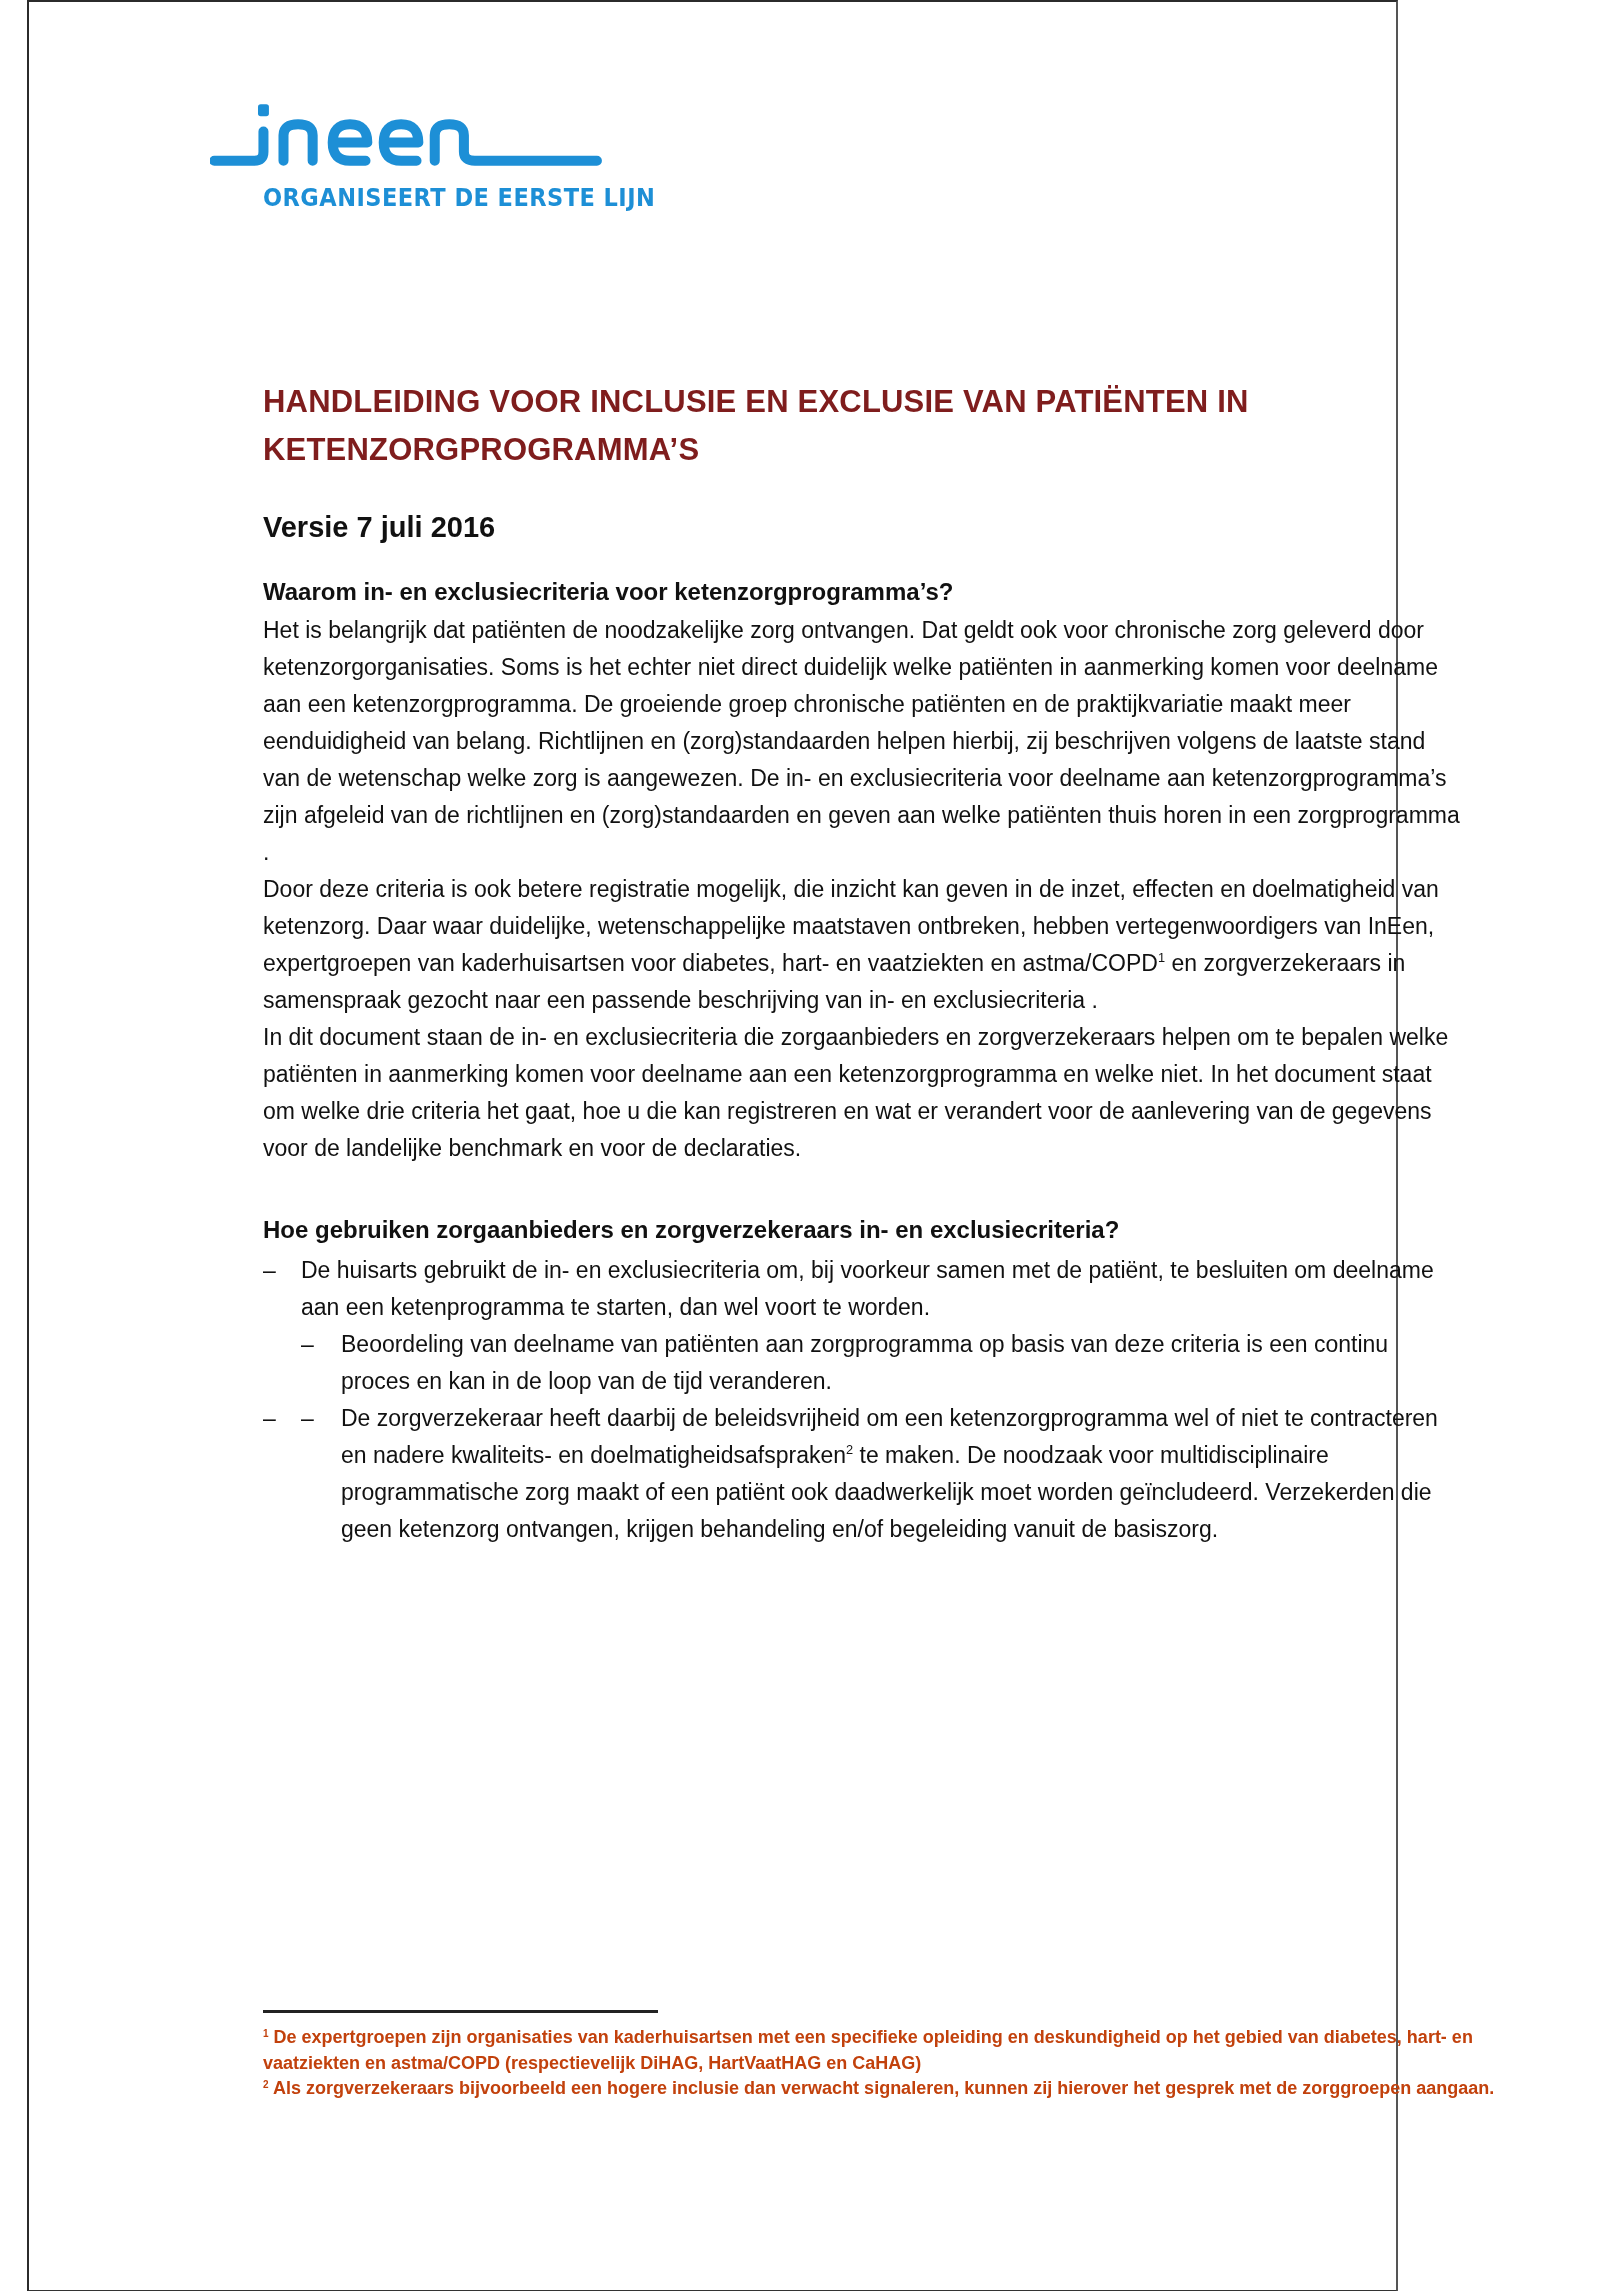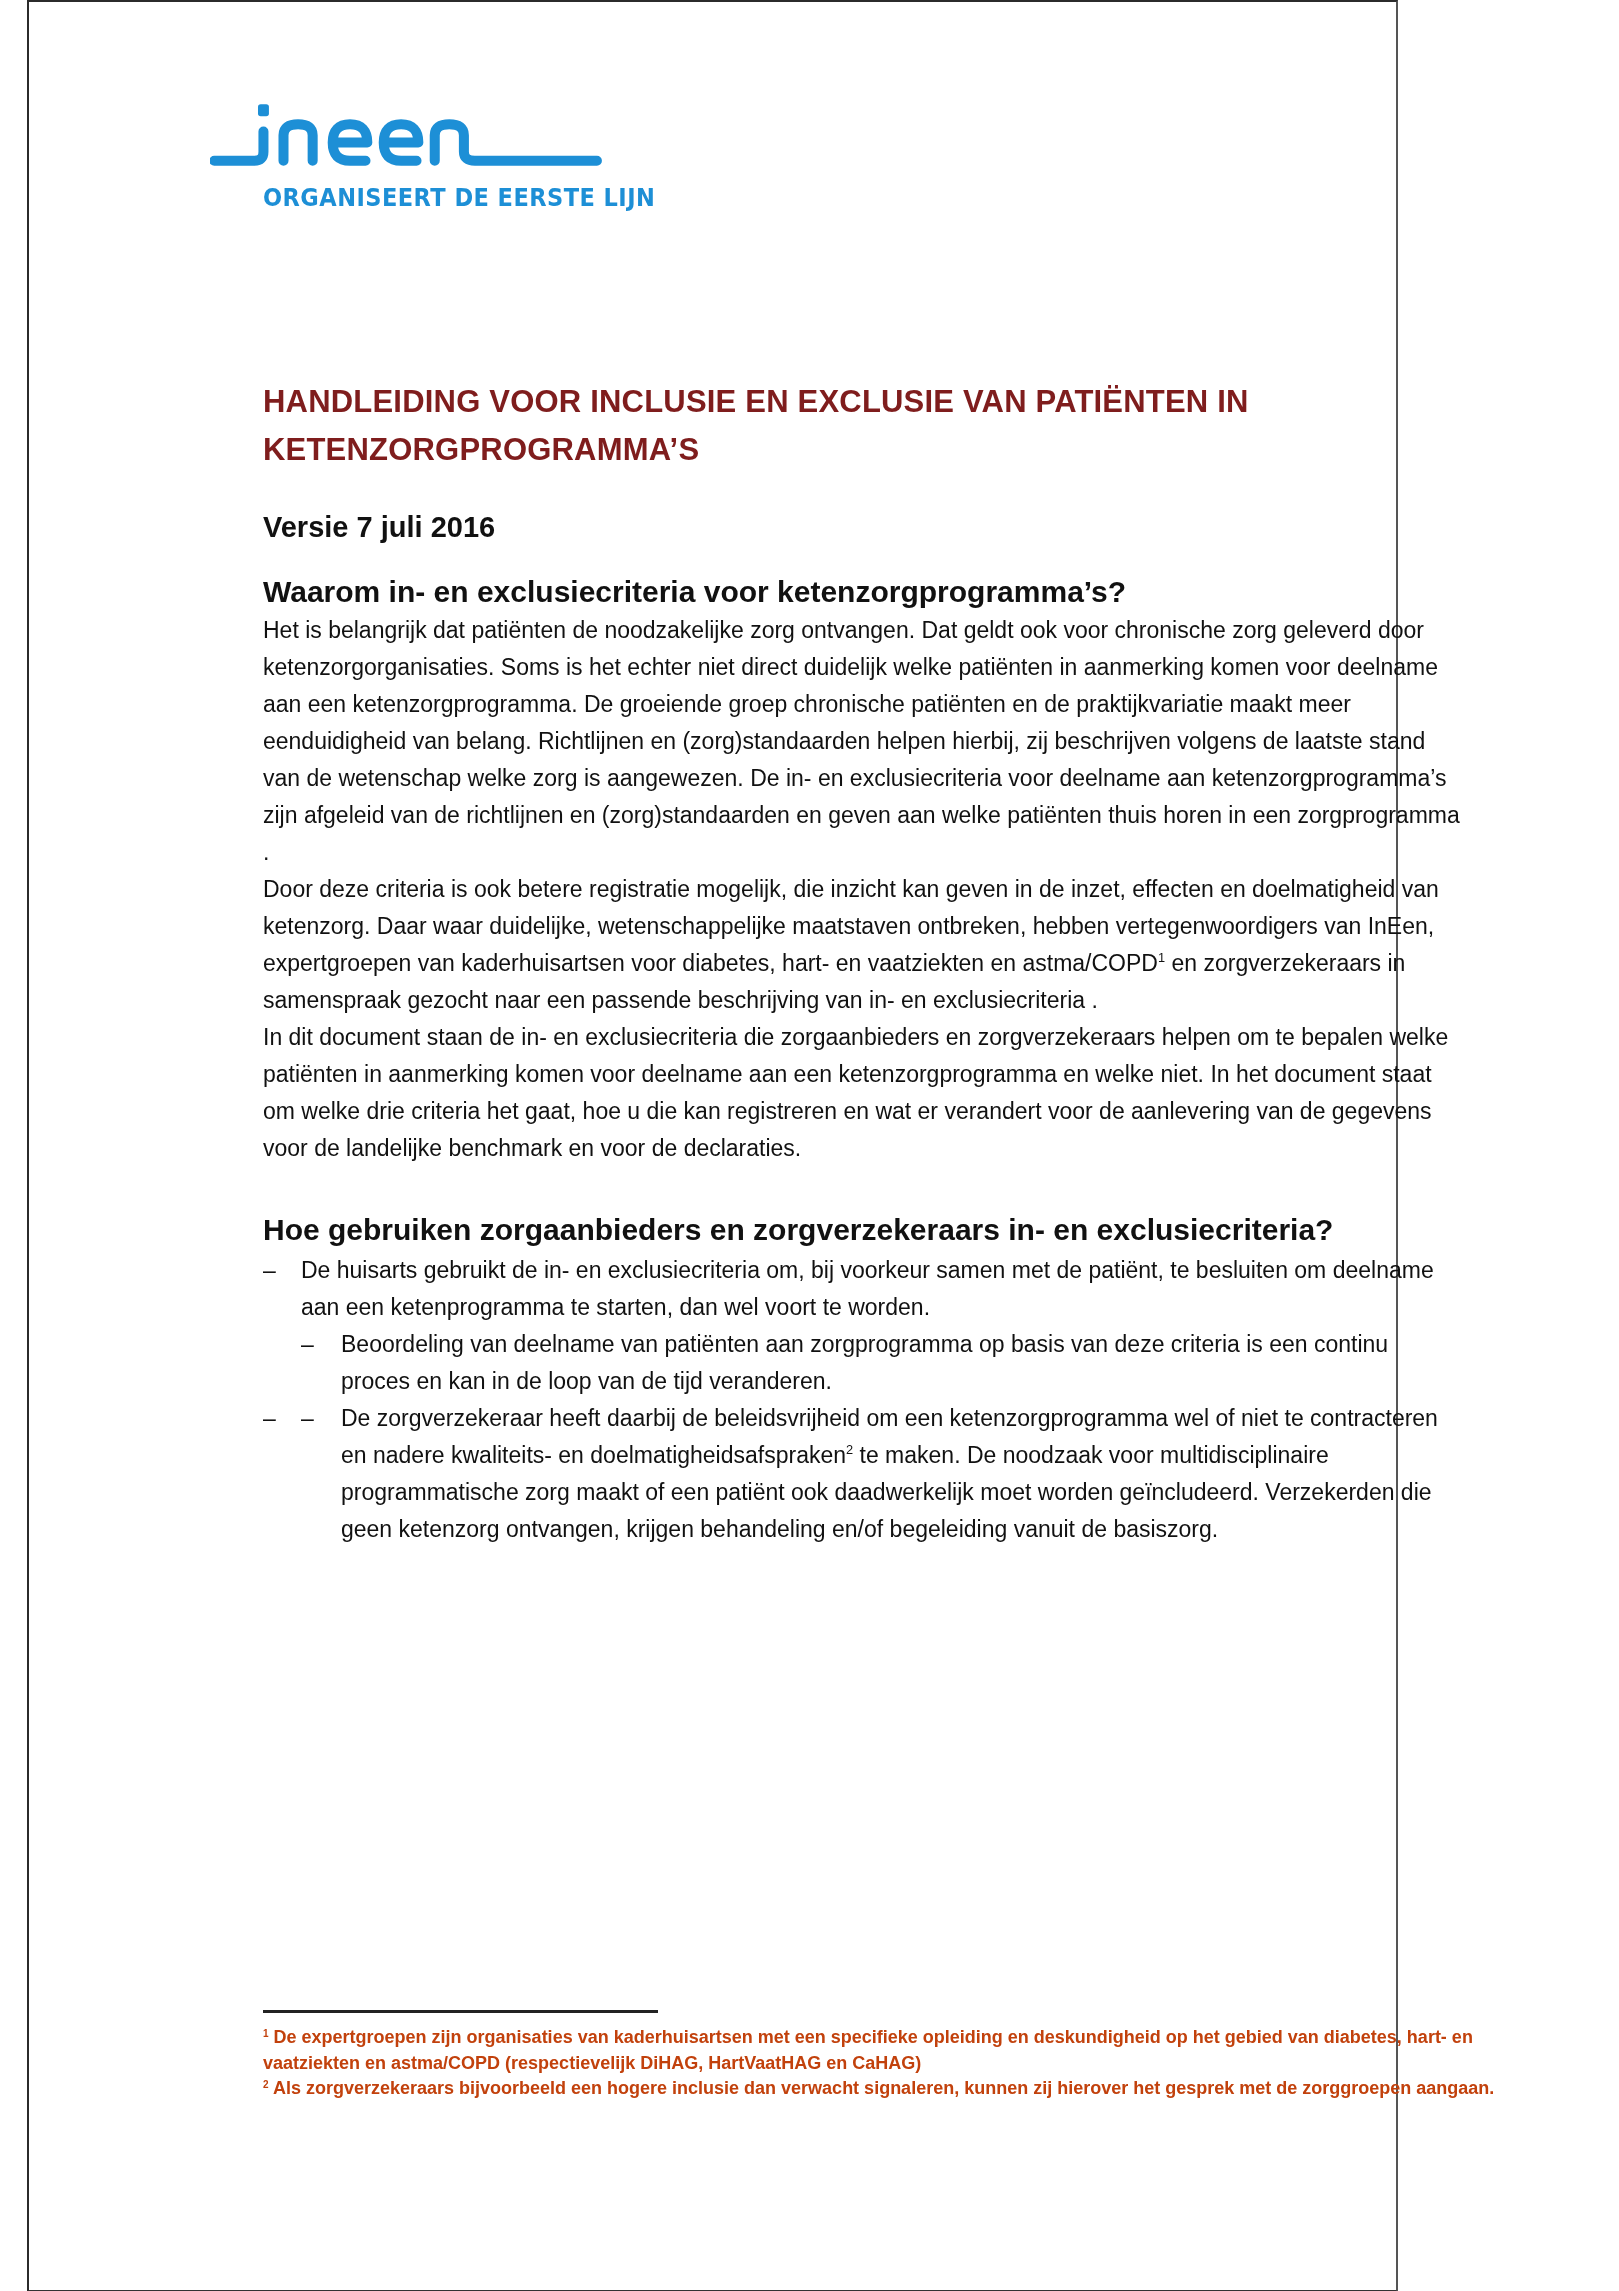--- a/index.html
+++ b/index.html
@@ -18,21 +18,21 @@
     font-family: "DejaVu Sans", sans-serif; font-weight: bold; font-size: 25px;
     color: #1d8fd6; letter-spacing: 0.5px; transform: scaleX(0.9); transform-origin: left;
     white-space: nowrap;
   }
   .content { position: absolute; left: 234px; top: 376px; width: 1197px; }
   .doc-title {
     font-weight: bold; font-size: 31px; line-height: 48px; margin: 0;
     letter-spacing: 0.2px; color: #7f1d1d;
   }
   .version { font-weight: bold; font-size: 29px; margin: 35px 0 0 0; line-height: 37px; }
-  h2 { font-size: 30px; font-weight: bold; margin: 25.6px 0 0 0; line-height: 40px; color: #111; }
+  h2 { font-size: 24px; font-weight: bold; margin: 25.6px 0 0 0; line-height: 40px; color: #111; }
   h2.second { margin-top: 37px; }
   h2.third { margin-top: 42px; line-height: 42px; }
   p.body { font-size: 23px; line-height: 37px; margin: 0; }
   .bullets { list-style: none; margin: 1.8px 0 0 0; padding: 0; font-size: 23px; line-height: 37px; }
   .bullets li { position: relative; padding-left: 38px; }
   .bullets li .dash { position: absolute; left: 0; top: 0; }
   .bullets ul { list-style: none; margin: 0; padding: 0; }
   .bullets ul li { padding-left: 40px; }
   sup { font-size: 12.8px; line-height: 0; vertical-align: 9.1px; }
   .fn-rule { position: absolute; left: 234px; top: 2008px; width: 395px; height: 2.7px; background: #222; }

